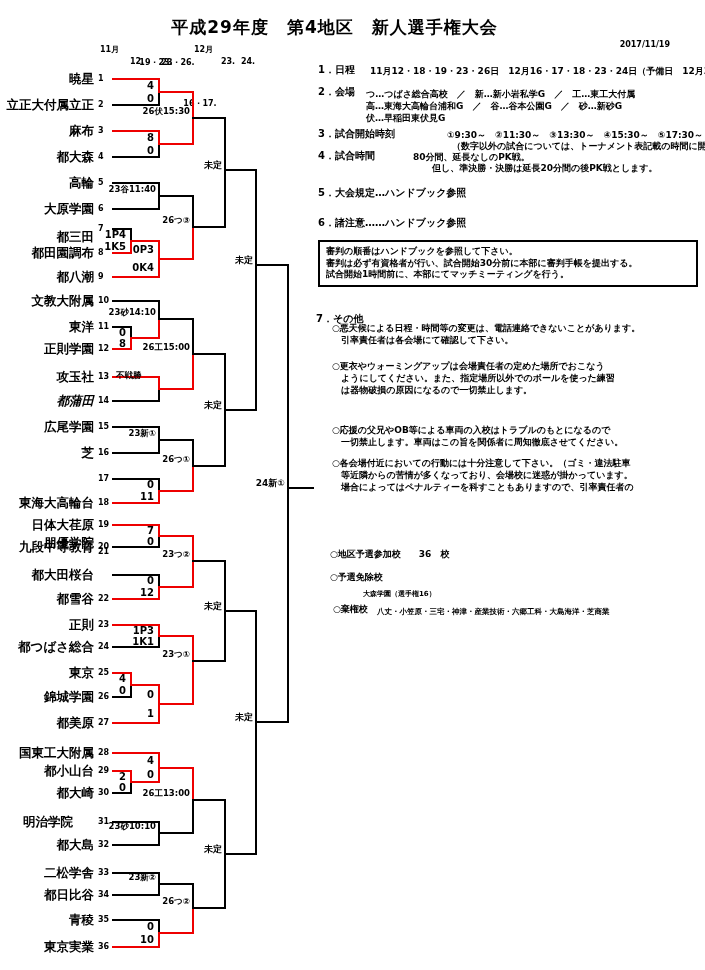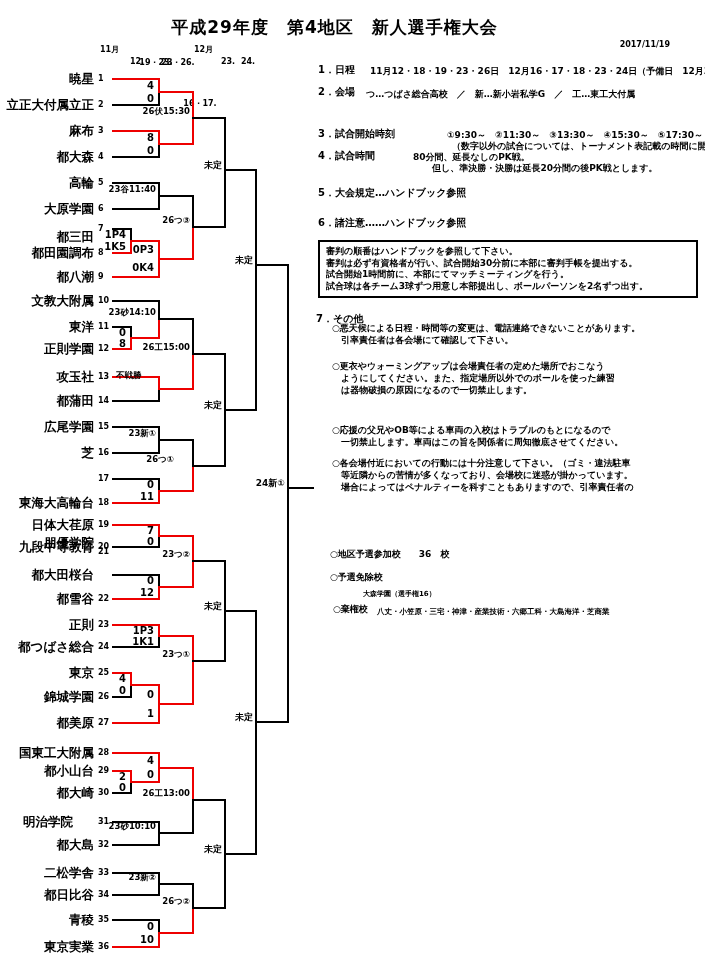--- a/index.html
+++ b/index.html
@@ -81,21 +81,21 @@
       <div class="hl" style="left: 112px; top: 300px; width: 48px; background: rgb(0, 0, 0);"></div>
       <div class="tname" style="top: 320px;">東洋</div>
       <div class="seed" style="top: 322px;">11</div>
       <div class="hl" style="left: 112px; top: 326px; width: 20px; background: rgb(0, 0, 0);"></div>
       <div class="tname" style="top: 342px;">正則学園</div>
       <div class="seed" style="top: 344px;">12</div>
       <div class="hl" style="left: 112px; top: 348px; width: 20px; background: rgb(238, 0, 0);"></div>
       <div class="tname" style="top: 370px;">攻玉社</div>
       <div class="seed" style="top: 372px;">13</div>
       <div class="hl" style="left: 112px; top: 376px; width: 48px; background: rgb(238, 0, 0);"></div>
-      <div class="tname" style="top: 394px;">都蒲田</div>
+      <div class="tname" style="top: 394px; font-style: italic;">都蒲田</div>
       <div class="seed" style="top: 396px;">14</div>
       <div class="hl" style="left: 112px; top: 400px; width: 48px; background: rgb(0, 0, 0);"></div>
       <div class="tname" style="top: 420px;">広尾学園</div>
       <div class="seed" style="top: 422px;">15</div>
       <div class="hl" style="left: 112px; top: 426px; width: 48px; background: rgb(0, 0, 0);"></div>
       <div class="tname" style="top: 446px;">芝</div>
       <div class="seed" style="top: 448px;">16</div>
       <div class="hl" style="left: 112px; top: 452px; width: 48px; background: rgb(0, 0, 0);"></div>
       <div class="tname" style="top: 500px; margin-top: 36px;">朋優学院</div>
       <div class="seed" style="top: 474px;">17</div>
@@ -259,21 +259,21 @@
       <div class="vl" style="left: 192px; top: 226px; height: 34px; background: rgb(238, 0, 0);"></div>
       <div class="hl" style="left: 192px; top: 226px; width: 34px; background: rgb(0, 0, 0);"></div>
       <div class="mlabel" style="left: 104px; top: 215px; font-size: 8.5px;">26つ③</div>
       <div class="vl" style="left: 192px; top: 318px; height: 37px; background: rgb(0, 0, 0);"></div>
       <div class="vl" style="left: 192px; top: 353px; height: 37px; background: rgb(238, 0, 0);"></div>
       <div class="hl" style="left: 192px; top: 353px; width: 34px; background: rgb(0, 0, 0);"></div>
       <div class="mlabel" style="left: 104px; top: 342px; font-size: 8.5px;">26工15:00</div>
       <div class="vl" style="left: 192px; top: 439px; height: 28px; background: rgb(0, 0, 0);"></div>
       <div class="vl" style="left: 192px; top: 465px; height: 27px; background: rgb(238, 0, 0);"></div>
       <div class="hl" style="left: 192px; top: 465px; width: 34px; background: rgb(0, 0, 0);"></div>
-      <div class="mlabel" style="left: 88px; top: 454px; font-size: 8.5px;">26つ①</div>
+      <div class="mlabel" style="left: 104px; top: 454px; font-size: 8.5px;">26つ①</div>
       <div class="vl" style="left: 192px; top: 535px; height: 27px; background: rgb(238, 0, 0);"></div>
       <div class="vl" style="left: 192px; top: 560px; height: 28px; background: rgb(238, 0, 0);"></div>
       <div class="hl" style="left: 192px; top: 560px; width: 34px; background: rgb(0, 0, 0);"></div>
       <div class="mlabel" style="left: 104px; top: 549px; font-size: 8.5px;">23つ②</div>
       <div class="vl" style="left: 192px; top: 635px; height: 27px; background: rgb(238, 0, 0);"></div>
       <div class="vl" style="left: 192px; top: 660px; height: 45px; background: rgb(238, 0, 0);"></div>
       <div class="hl" style="left: 192px; top: 660px; width: 34px; background: rgb(0, 0, 0);"></div>
       <div class="mlabel" style="left: 104px; top: 649px; font-size: 8.5px;">23つ①</div>
       <div class="vl" style="left: 192px; top: 767px; height: 34px; background: rgb(238, 0, 0);"></div>
       <div class="vl" style="left: 192px; top: 799px; height: 35px; background: rgb(0, 0, 0);"></div>
@@ -312,38 +312,39 @@
       <div class="hl" style="left: 287px; top: 487px; width: 27px; background: rgb(0, 0, 0);"></div>
       <div class="mlabel" style="left: 199px; top: 478px; font-size: 9px;">24新①</div>
     </div>
 
   <div class="rh" style="left:318px;top:64px">1．日程</div>
   <div class="rt" style="left:370px;top:66px">11月12・18・19・23・26日　12月16・17・18・23・24日（予備日　12月3・10日）</div>
 
   <div class="rh" style="left:318px;top:86px">2．会場</div>
   <div id="s2lines" class="blk" style="left:366px;top:88px">
       <div class="" style="position: relative;">つ…つばさ総合高校　／　新…新小岩私学G　／　工…東工大付属</div>
+      <div class="" style="position: relative;">高…東海大高輪台浦和G　／　谷…谷本公園G　／　砂…新砂G</div>
+      <div class="" style="position: relative;">伏…早稲田東伏見G</div>
     </div>
 
   <div class="rh" style="left:318px;top:128px">3．試合開始時刻</div>
   <div class="rt" style="left:447px;top:130px">①9:30～　②11:30～　③13:30～　④15:30～　⑤17:30～</div>
   <div class="rt" style="left:452px;top:141px">（数字以外の試合については、トーナメント表記載の時間に開始）</div>
 
   <div class="rh" style="left:318px;top:150px">4．試合時間</div>
   <div class="rt" style="left:413px;top:152px">80分間、延長なしのPK戦。</div>
   <div class="rt" style="left:432px;top:163px">但し、準決勝・決勝は延長20分間の後PK戦とします。</div>
 
   <div class="rh" style="left:318px;top:187px">5．大会規定…ハンドブック参照</div>
   <div class="rh" style="left:318px;top:217px">6．諸注意……ハンドブック参照</div>
 
   <div class="nbox" id="noticebox">
       <div class="" style="position: relative;">審判の順番はハンドブックを参照して下さい。</div>
       <div class="" style="position: relative;">審判は必ず有資格者が行い、試合開始30分前に本部に審判手帳を提出する。</div>
       <div class="" style="position: relative;">試合開始1時間前に、本部にてマッチミーティングを行う。</div>
-      <div class="" style="position: relative;">試合球は各チーム3球ずつ用意し本部提出し、ボールパーソンを2名ずつ出す。</div>
     </div>
 
   <div class="rh" style="left:316px;top:313px">7．その他</div>
   <div id="bullets">
       <div class="blk" style="top: 322px;">
         <div class="" style="position: relative;">○悪天候による日程・時間等の変更は、電話連絡できないことがあります。</div>
         <div class="" style="position: relative;">　引率責任者は各会場にて確認して下さい。</div>
       </div>
       <div class="blk" style="top: 360px;">
         <div class="" style="position: relative;">○更衣やウォーミングアップは会場責任者の定めた場所でおこなう</div>

